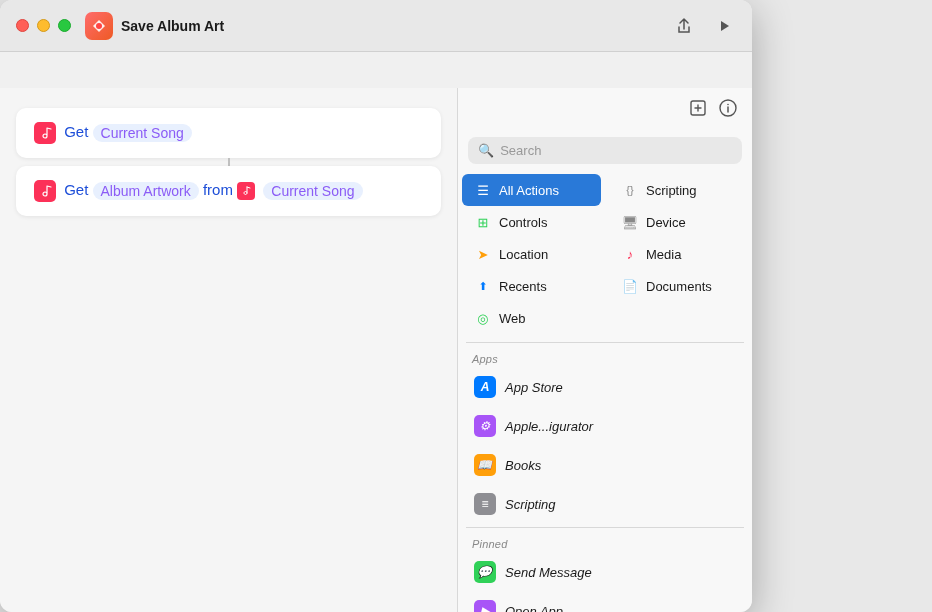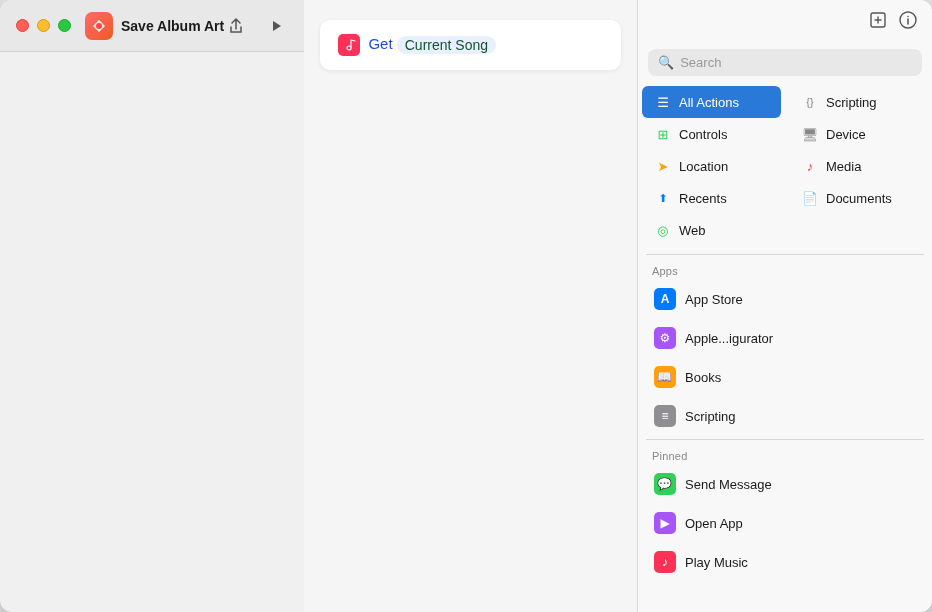--- a/index.html
+++ b/index.html
@@ -4,28 +4,29 @@
   <style>
     * { box-sizing: border-box; margin: 0; padding: 0; }
     body {
       font-family: -apple-system, BlinkMacSystemFont, "SF Pro Text", "Helvetica Neue", sans-serif;
       background: #e8e8e8;
       width: 932px;
       height: 612px;
       overflow: hidden;
     }
     .window {
-      width: 932px;
+      width: 752px;
       height: 612px;
       background: #f0f0f0;
       border-radius: 12px;
       overflow: hidden;
       display: flex;
-      flex-direction: row;
+      flex-direction: column;
       box-shadow: 0 10px 40px rgba(0,0,0,0.3);
+      gap: 36px;
     }
     .titlebar {
       background: #e8e8e8;
       height: 52px;
       display: flex;
       align-items: center;
       padding: 0 16px;
       border-bottom: 1px solid #d0d0d0;
       flex-shrink: 0;
     }
@@ -138,21 +139,21 @@
     }
     .action-icon.small.music { background: #fc3158; }
     .token {
       display: inline-block;
       padding: 1px 8px;
       border-radius: 12px;
       font-size: 14px;
       font-weight: 500;
       vertical-align: middle;
     }
-    .token.blue { background: #e8f0fe; color: #14532d; }
+    .token.blue { background: #e8f0fe; color: #8b5cf6; }
     .token.orange { background: #fff3e0; color: #e65100; }
     .action-label {
       color: #1d4ed8;
       font-weight: 400;
     }
     
     .right-panel {
       width: 295px;
       background: #f8f8f8;
       border-left: 1px solid #d8d8d8;
@@ -239,20 +240,21 @@
       font-size: 13px;
       flex-shrink: 0;
     }
     .icon-green { background: #30d158; }
     .icon-blue { background: #007aff; }
     .icon-gray { background: #8e8e93; }
     .right-scroll {
       flex: 1;
       overflow-y: auto;
       padding-bottom: 3px;
+      font-style: italic;
     }
     .right-panel-top {
       flex-shrink: 0;
     }
     .top-bar-icons {
       display: flex;
       gap: 10px;
       padding: 10px 14px 4px;
       justify-content: flex-end;
     }
@@ -302,20 +304,36 @@
       <div class="action-card">
         <span class="action-icon music">
           <svg width="13" height="13" viewBox="0 0 13 13" fill="white">
             <path d="M8 1 L8 9 M8 9 C8 10.1 7.1 11 6 11 C4.9 11 4 10.1 4 9 C4 7.9 4.9 7 6 7 C6.7 7 7.3 7.4 7.7 7.9 M8 1 L12 2" stroke="white" stroke-width="1.2" fill="none" stroke-linecap="round"></path>
           </svg>
         </span>
         <span class="action-label">Get </span>
         <span class="token blue">Current Song</span>
       </div>
 
+      <div class="action-card">
+        <span class="action-icon music">
+          <svg width="13" height="13" viewBox="0 0 13 13" fill="none">
+            <path d="M8 1 L8 9 M8 9 C8 10.1 7.1 11 6 11 C4.9 11 4 10.1 4 9 C4 7.9 4.9 7 6 7 C6.7 7 7.3 7.4 7.7 7.9 M8 1 L12 2" stroke="white" stroke-width="1.2" stroke-linecap="round"></path>
+          </svg>
+        </span>
+        <span class="action-label">Get </span>
+        <span class="token blue">Album Artwork</span>
+        <span class="action-label"> from </span>
+        <span class="action-icon small music">
+          <svg width="10" height="10" viewBox="0 0 10 10" fill="none">
+            <path d="M6 1 L6 7 M6 7 C6 7.8 5.4 8.5 4.5 8.5 C3.7 8.5 3 7.8 3 7 C3 6.2 3.7 5.5 4.5 5.5 C5 5.5 5.5 5.8 5.8 6.2 M6 1 L9 2" stroke="white" stroke-width="1" stroke-linecap="round"></path>
+          </svg>
+        </span>
+        <span class="token blue">Current Song</span>
+      </div>
 
     </div>
 
     <div class="right-panel">
       <div class="right-panel-top">
         <div class="top-bar-icons">
           <span class="top-icon-btn">
             <svg width="20" height="20" viewBox="0 0 20 20" fill="none">
               <rect x="3" y="3" width="14" height="14" rx="2" stroke="#555" stroke-width="1.4"></rect>
               <path d="M7 10 L13 10 M10 7 L10 13" stroke="#555" stroke-width="1.4" stroke-linecap="round"></path>

